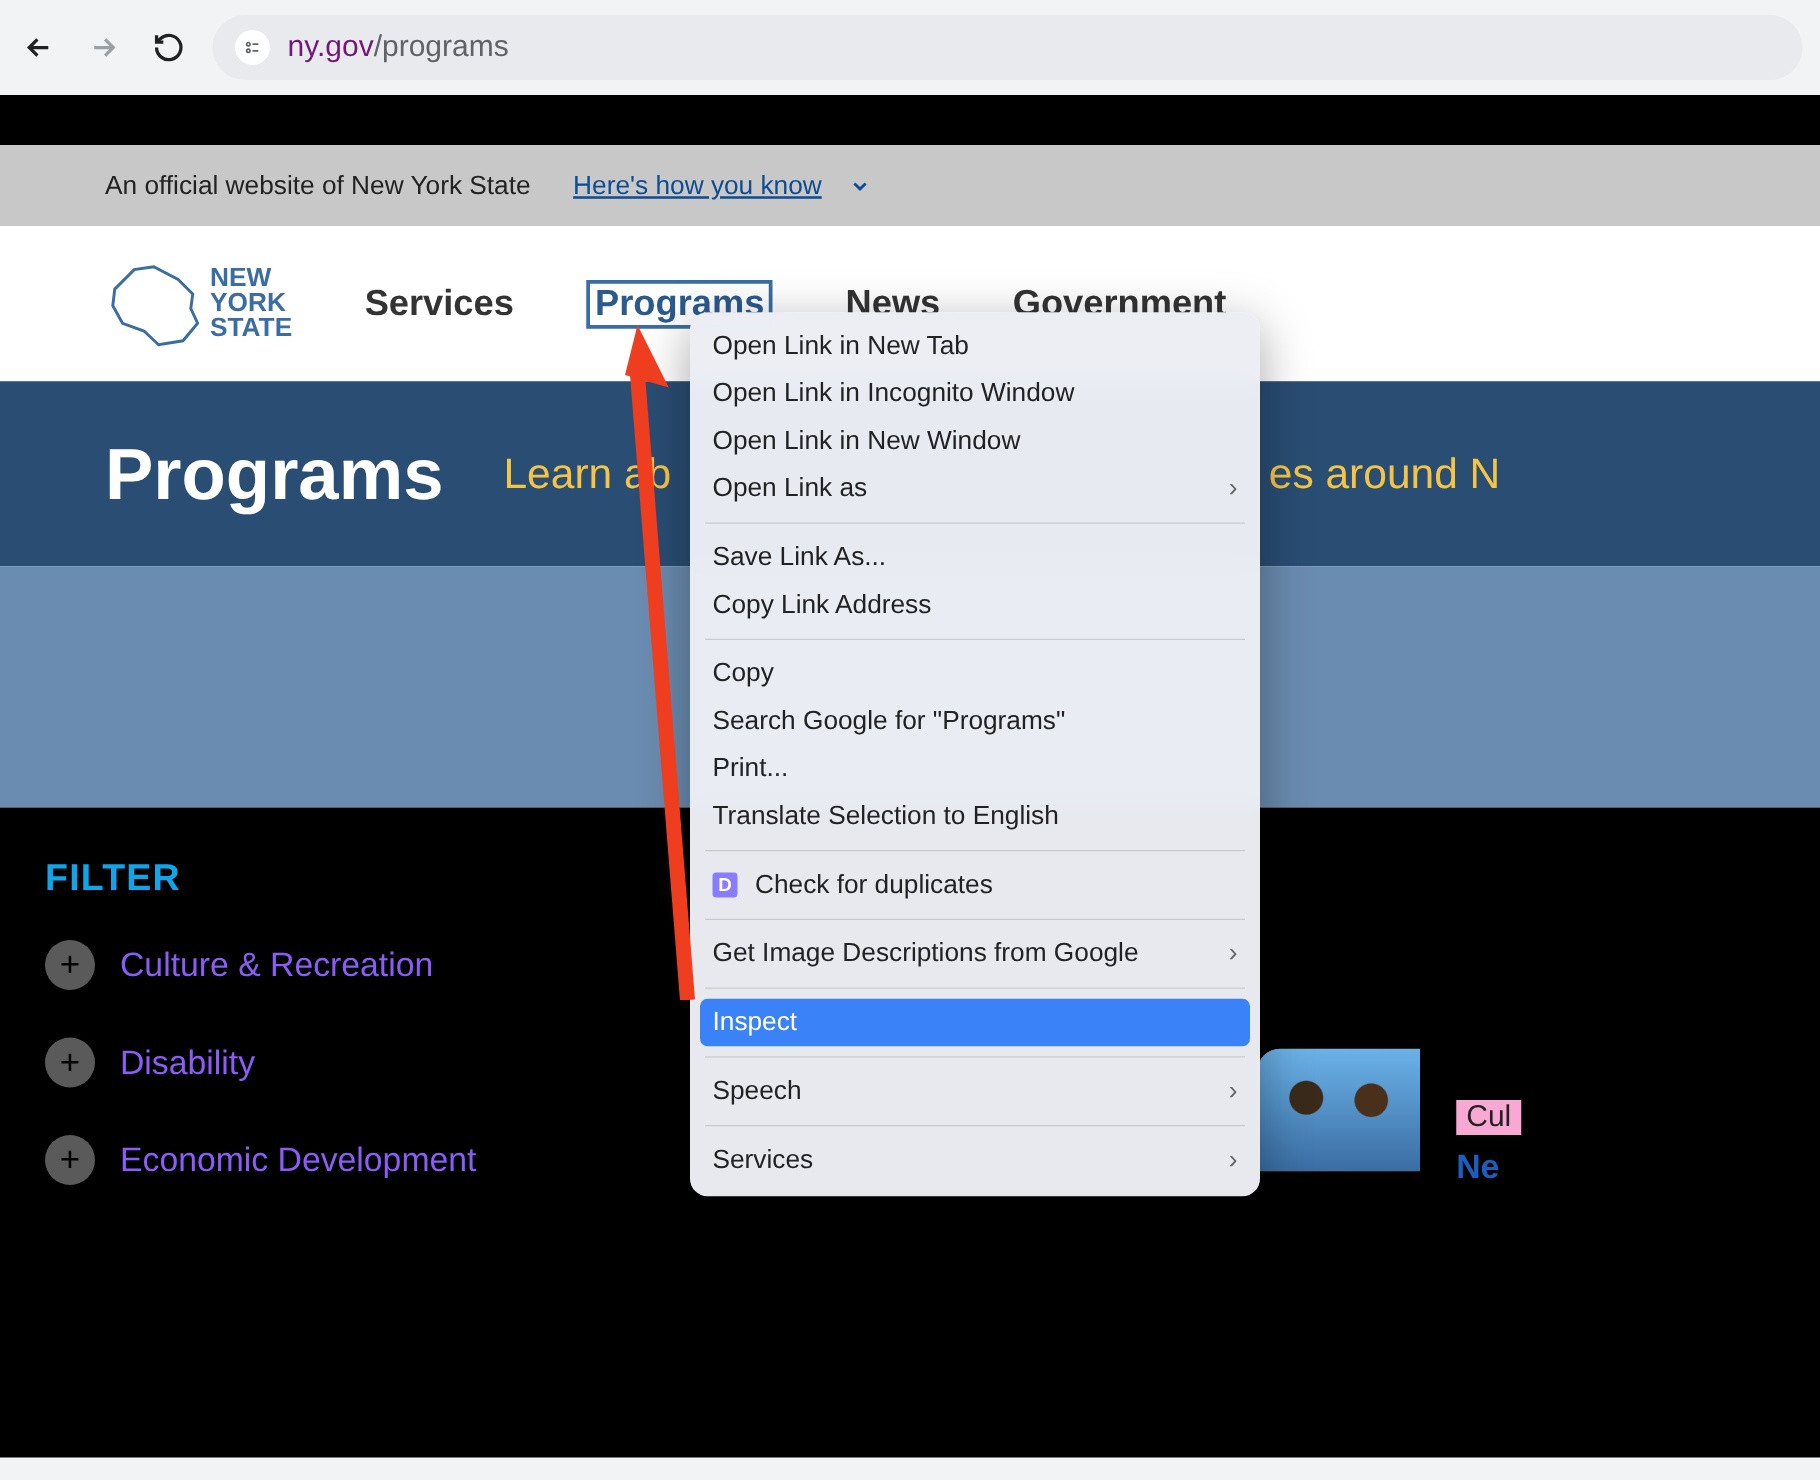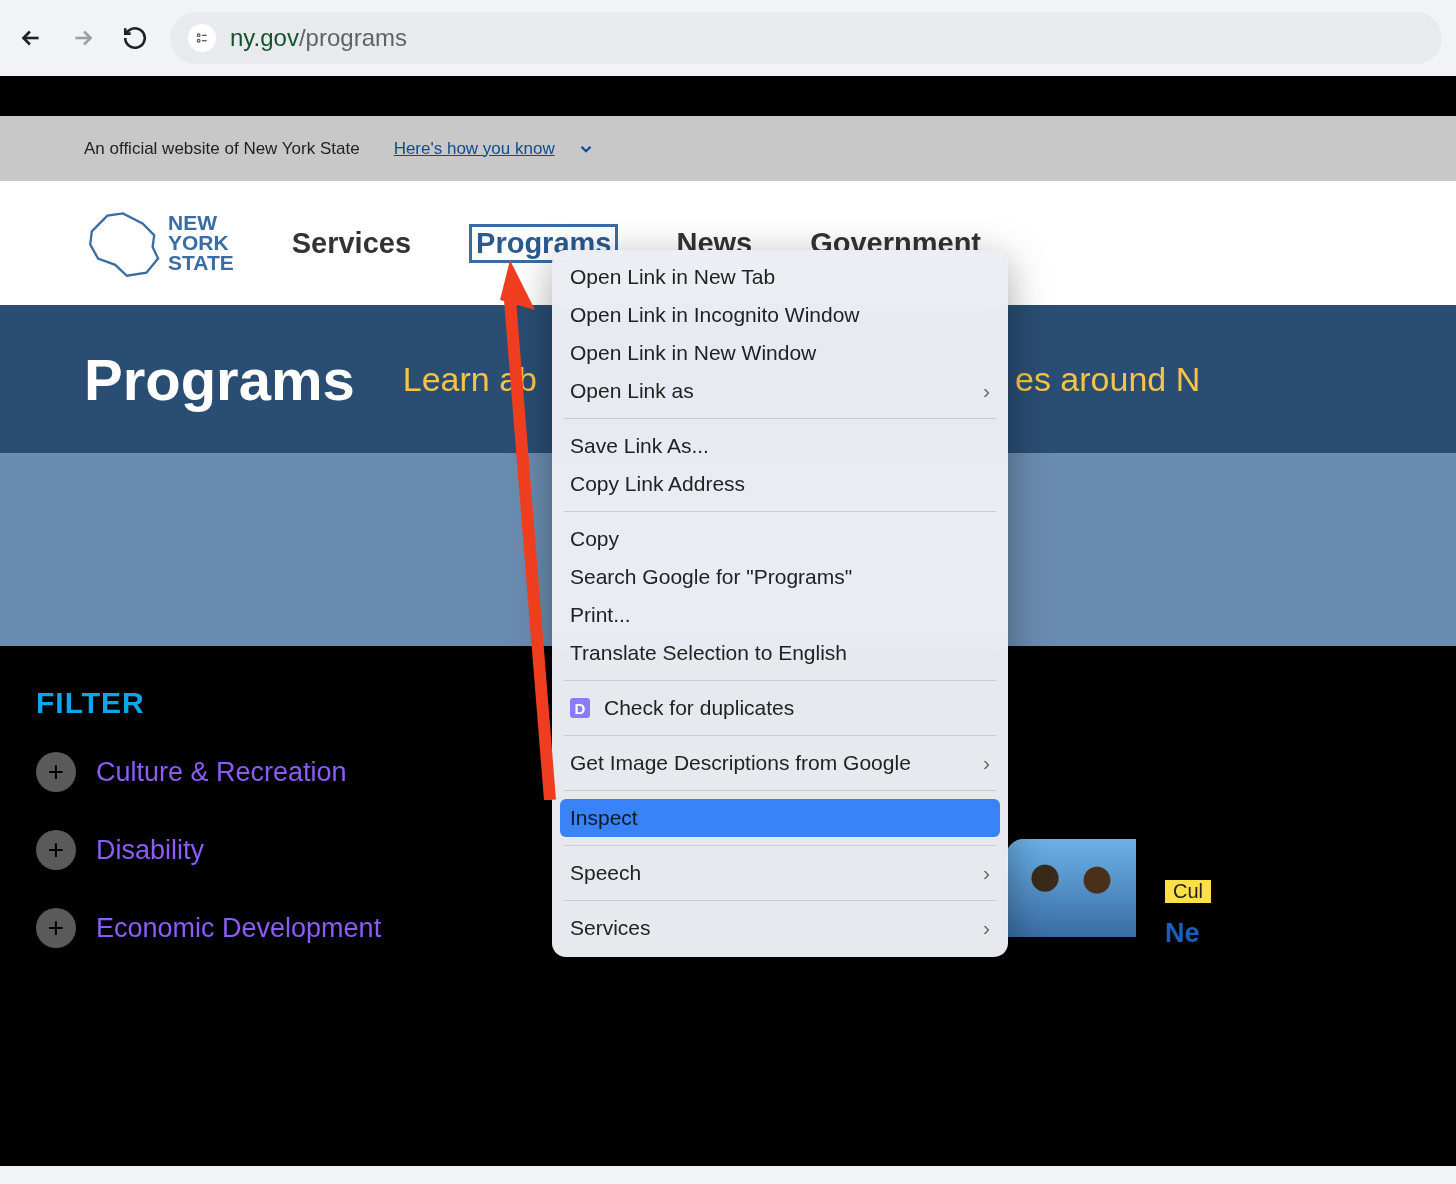--- a/index.html
+++ b/index.html
@@ -37,30 +37,30 @@
   gap:14px;
 }
 .site-info {
   width:28px; height:28px;
   display:flex; align-items:center; justify-content:center;
   background:#fff;
   border-radius:50%;
   font-size:14px; color:#5f6368;
 }
 .url { font-size:24px; color:#5f6368; }
-.url .domain { color:#14532d; }
+.url .domain { color:#701a75; }
 .black-strip { height:40px; background:#000; }
 .official-banner {
   height:65px;
   background:#c8c8c8;
   display:flex;
   align-items:center;
   padding-left:84px;
   gap:34px;
-  font-size:17px;
+  font-size:21px;
 }
 .official-banner .text { color:#222; }
 .official-banner .know-link {
   color:#0d4c92;
   text-decoration:underline;
   display:flex; align-items:center; gap:22px;
   cursor:pointer;
 }
 .header-nav {
   height:124px;
@@ -133,22 +133,22 @@
 }
 .side-photo::after{
   content:""; position:absolute; inset:0;
   background:radial-gradient(circle at 30% 40%, #3a2a1a 12%, transparent 13%),
              radial-gradient(circle at 70% 42%, #4a2f1a 12%, transparent 13%),
              linear-gradient(#6bb2e8,#3a6da3);
 }
 .side-text {
   position:absolute;
   left:1165px; top:880px;
-  font-size:20px; color:#222;
-  background:#fde047;
+  font-size:24px; color:#222;
+  background:#f9a8d4;
   padding:0 8px;
 }
 .side-link {
   position:absolute;
   left:1165px; top:918px;
   font-size:27px; font-weight:700;
   color:#1a5fbf;
 }
 .context-menu {
   position:absolute;
@@ -161,21 +161,21 @@
   padding:8px 0 10px 0;
   font-size:21px;
   color:#222;
   z-index:100;
 }
 .menu-item {
   padding:7px 18px;
   display:flex; align-items:center; justify-content:space-between;
   cursor:default;
 }
-.menu-item.highlight { background:#3a82f7; color:#0f172a; border-radius:6px; margin:0 8px; padding-left:10px; padding-right:10px; }
+.menu-item.highlight { background:#3a82f7; color:#ffffff; border-radius:6px; margin:0 8px; padding-left:10px; padding-right:10px; }
 .menu-item .chev { color:#666; }
 .menu-sep { height:1px; background:#c9cbd0; margin:8px 12px; }
 .menu-item .d-icon {
   width:20px; height:20px; background:#8a7cff;
   color:#fff; font-weight:700; font-size:15px;
   display:inline-flex; align-items:center; justify-content:center;
   border-radius:3px; margin-right:14px;
 }
 .menu-item.with-icon { justify-content:flex-start; }
 .arrow-overlay {

